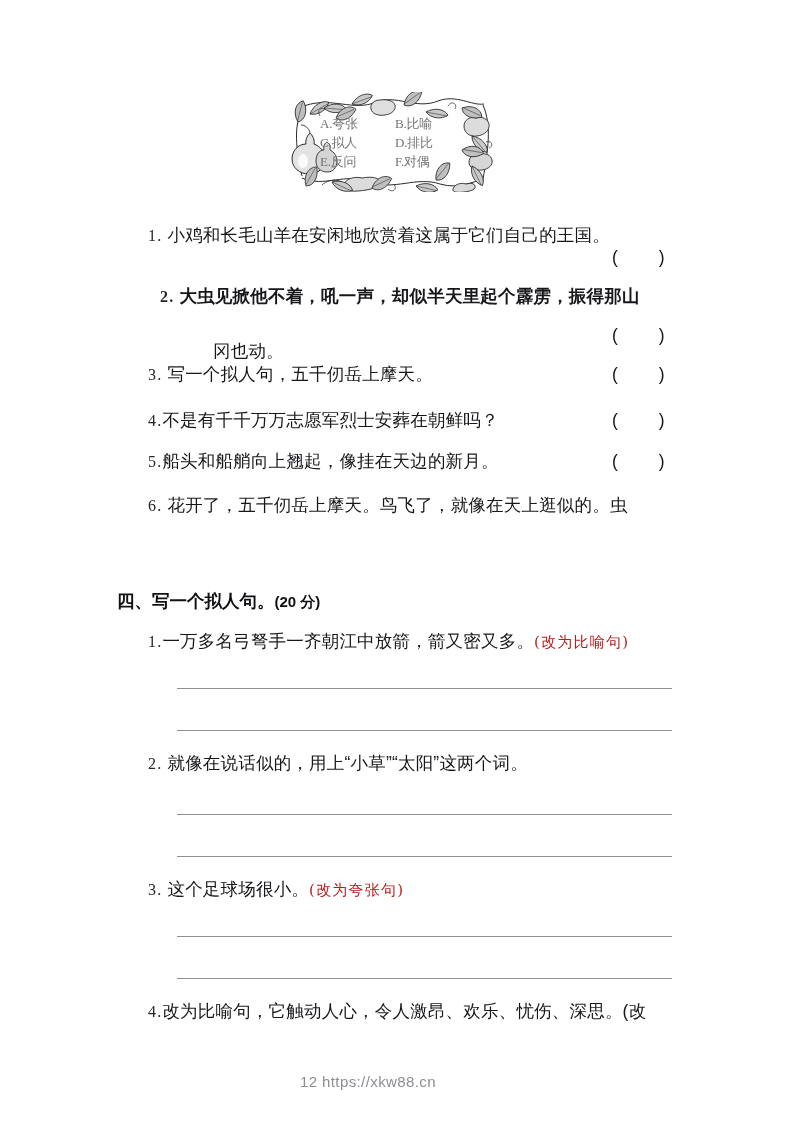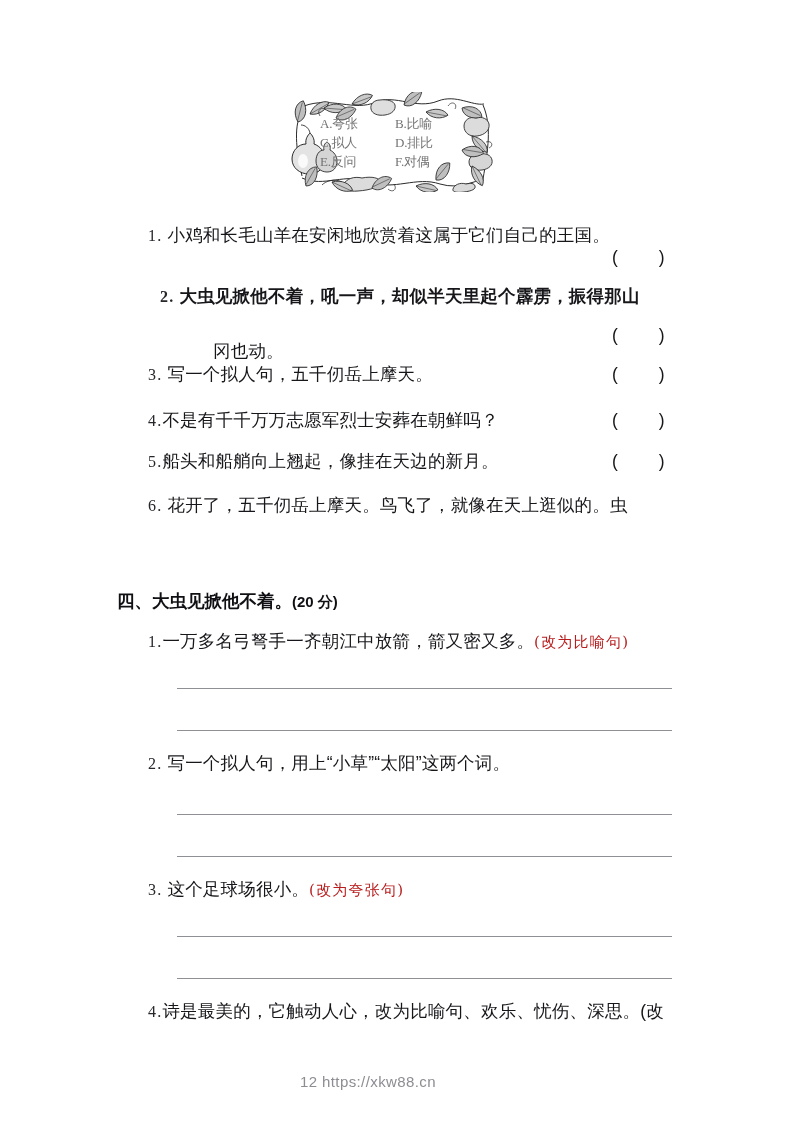--- a/index.html
+++ b/index.html
@@ -232,42 +232,42 @@
     <span class="qnum">5</span><span class="qnum">.</span><span>船头和船艄向上翘起，像挂在天边的新月。</span>
   </div>
   <div class="paren" style="left:612px; top:446px;">(     )</div>
 
   <div class="qline" style="left:148px; top:490px;">
     <span class="qnum">6</span><span class="qnum">.</span>
     <span>花开了，五千仞岳上摩天。鸟飞了，就像在天上逛似的。虫</span>
   </div>
 
   <div class="section-head" style="top:586px;">
-    <span>四、大虫见掀他不着。</span><span class="pts">(20 分)</span>
+    <span>四、写一个拟人句。</span><span class="pts">(20 分)</span>
   </div>
 
   <div class="qline" style="left:148px; top:626px;">
     <span class="qnum">1</span><span class="qnum">.</span><span>一万多名弓弩手一齐朝江中放箭，箭又密又多。</span><span class="instr">(改为比喻句)</span>
   </div>
   <div class="answer-line" style="top:688px;"></div>
   <div class="answer-line" style="top:730px;"></div>
 
   <div class="qline" style="left:148px; top:748px;">
     <span class="qnum">2</span><span class="qnum">.</span>
-    <span>写一个拟人句，用上“小草”“太阳”这两个词。</span>
+    <span>就像在说话似的，用上“小草”“太阳”这两个词。</span>
   </div>
   <div class="answer-line" style="top:814px;"></div>
   <div class="answer-line" style="top:856px;"></div>
 
   <div class="qline" style="left:148px; top:874px;">
     <span class="qnum">3</span><span class="qnum">.</span>
     <span>这个足球场很小。</span><span class="instr">(改为夸张句)</span>
   </div>
   <div class="answer-line" style="top:936px;"></div>
   <div class="answer-line" style="top:978px;"></div>
 
   <div class="qline" style="left:148px; top:996px;">
-    <span class="qnum">4</span><span class="qnum">.</span><span>诗是最美的，它触动人心，改为比喻句、欢乐、忧伤、深思。</span><span>(改</span>
+    <span class="qnum">4</span><span class="qnum">.</span><span>改为比喻句，它触动人心，令人激昂、欢乐、忧伤、深思。</span><span>(改</span>
   </div>
 
   <div class="footer">12 https://xkw88.cn</div>
 
 </div>
 
 </body></html>

